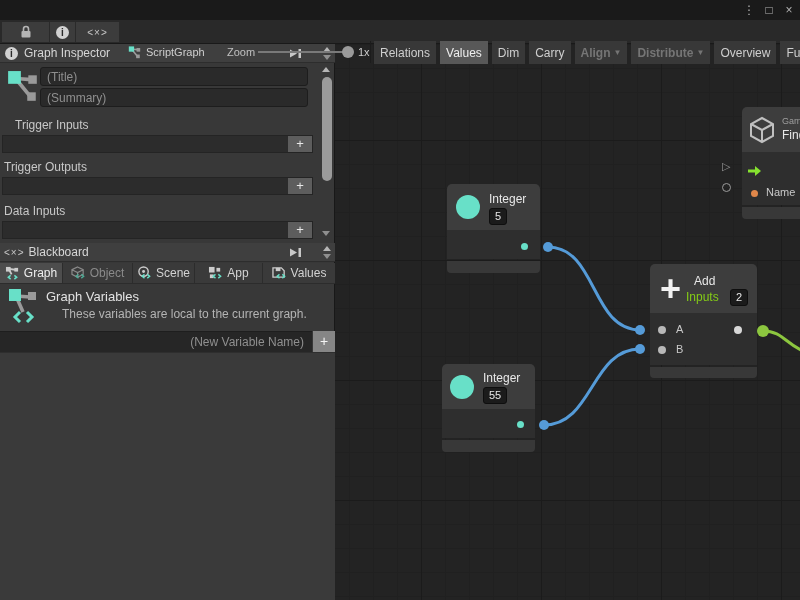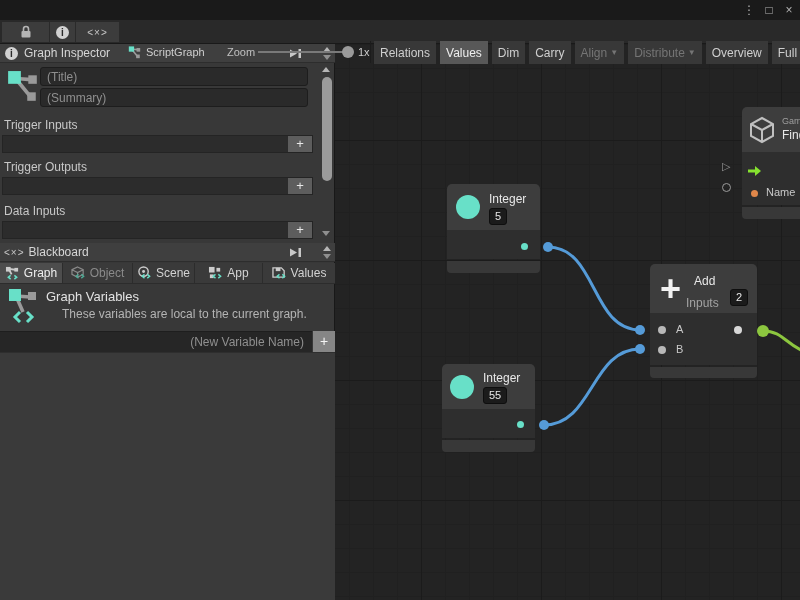--- a/index.html
+++ b/index.html
@@ -33,21 +33,21 @@
   .crumb span { font-size:11px; color:#cfcfcf; }
   .zoom-label { left:227px; top:26px; font-size:11px; color:#c0c0c0; }
   .zoom-track { left:258px; top:31px; width:88px; height:2px; background:#7a7a7a; }
   .zoom-handle { left:342px; top:26px; width:12px; height:12px; border-radius:50%; background:#9a9a9a; }
   .zoom-value { left:358px; top:26px; font-size:11px; color:#cfcfcf; }
   .tb-sep { left:370px; top:21px; width:1px; height:22px; background:#1c1c1c; }
   .tb-right { left:374px; top:21px; height:23px; display:flex; gap:4px; align-items:stretch; }
   .tbtn { background:#383838; color:#cfcfcf; font-size:12px; display:flex; align-items:center;
           padding:0 6px; white-space:nowrap; gap:3px; }
   .tbtn.active { background:#585858; color:#eeeeee; }
-  .tbtn.disabled { color:#757575; }
+  .tbtn.disabled { color:#757575;font-weight:bold; }
   .tbtn .caret { font-size:8px; }
 
   
   .left-panel { left:0; top:44px; width:335px; height:556px; background:#383838;
                 border-right:1px solid #181818; z-index:4; }
   .sec-header { left:0; width:335px; height:19px; background:#3f3f3f;
                 border-bottom:1px solid #2d2d2d; display:flex; align-items:center; }
   .sec-header .title { font-size:12px; color:#d6d6d6; }
   .dock-icon { position:absolute; right:33px; top:4px; }
   .mini-scroll { position:absolute; right:2px; top:3px; width:12px; display:flex;
@@ -143,21 +143,21 @@
     <div class="body" style="height:29px;">
       <div class="dot" style="left:75px; top:12px; width:7px; height:7px; background:#68e0c8;"></div>
     </div>
     <div class="ftr" style="height:12px;"></div>
   </div>
 
   <div class="node" style="left:315px; top:220px; width:107px;">
     <div class="hdr" style="height:49px;">
       <div class="big-plus">+</div>
       <div class="abs node-title" style="left:44px; top:10px;">Add</div>
-      <div class="abs node-title" style="left:36px; top:26px; color:#a3a3a3;margin-top:6px;">Inputs</div>
+      <div class="abs node-title" style="left:36px; top:26px; color:#84cc16;">Inputs</div>
       <div class="abs valbox" style="left:80px; top:25px;">2</div>
     </div>
     <div class="body" style="height:52px;">
       <div class="dot" style="left:8px; top:13px; width:8px; height:8px; background:#b8b8b8;"></div>
       <div class="port-label" style="left:26px; top:10px;">A</div>
       <div class="dot" style="left:8px; top:33px; width:8px; height:8px; background:#b8b8b8;"></div>
       <div class="port-label" style="left:26px; top:30px;">B</div>
       <div class="dot" style="left:84px; top:13px; width:8px; height:8px; background:#d8d8d8;"></div>
     </div>
     <div class="ftr" style="height:11px;"></div>
@@ -261,21 +261,21 @@
   <svg class="abs" style="left:7px; top:26px;" width="32" height="34" viewBox="0 0 30 32">
     <line x1="8" y1="8" x2="23" y2="9" stroke="#9a9a9a" stroke-width="3.5"></line>
     <line x1="8" y1="8" x2="22" y2="25" stroke="#9a9a9a" stroke-width="3.5"></line>
     <rect x="1" y="1" width="12" height="12" fill="#68e0c8"></rect>
     <rect x="20" y="5" width="8" height="8" fill="#9a9a9a"></rect>
     <rect x="19" y="21" width="8" height="8" fill="#9a9a9a"></rect>
   </svg>
   <div class="abs field" style="left:40px; top:44px; width:268px;">(Summary)</div>
   <div class="abs field" style="left:40px; top:23px; width:268px;">(Title)</div>
 
-  <div class="abs sec-label" style="top:74px;">Trigger Inputs</div>
+  <div class="abs sec-label" style="top:74px;margin-left:11px;">Trigger Inputs</div>
   <div class="abs add-row" style="top:91px;">
     <div class="plus-btn">+</div>
   </div>
 
   <div class="abs sec-label" style="top:116px;">Trigger Outputs</div>
   <div class="abs add-row" style="top:133px;">
     <div class="plus-btn">+</div>
   </div>
 
   <div class="abs sec-label" style="top:160px;">Data Inputs</div>

